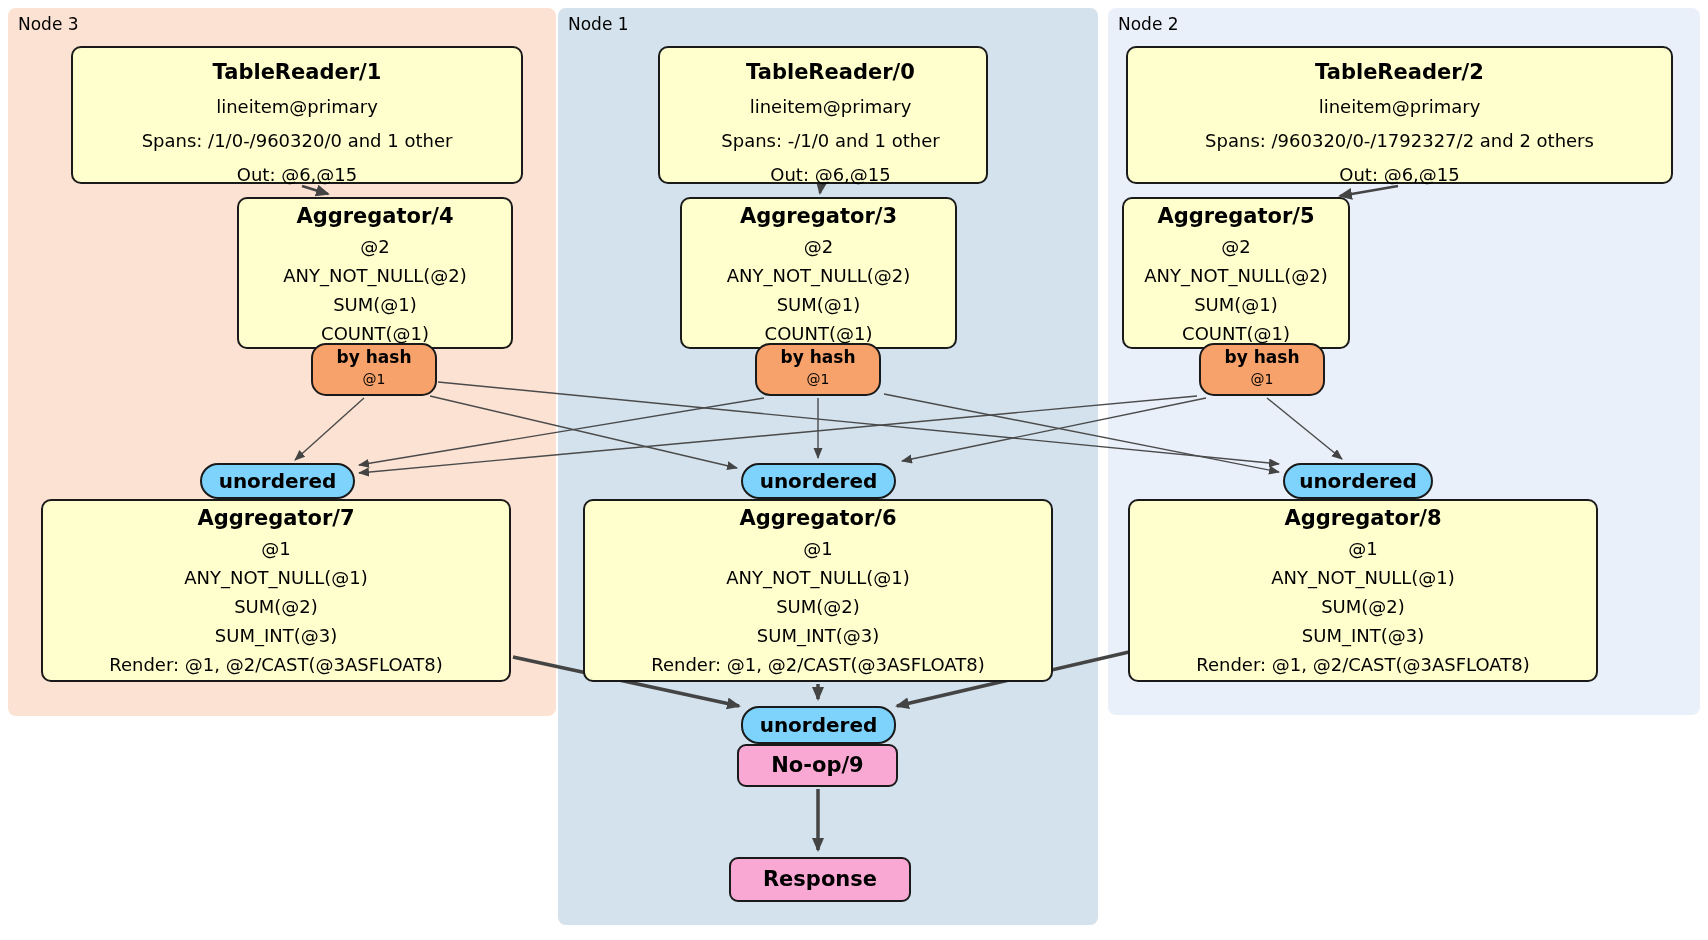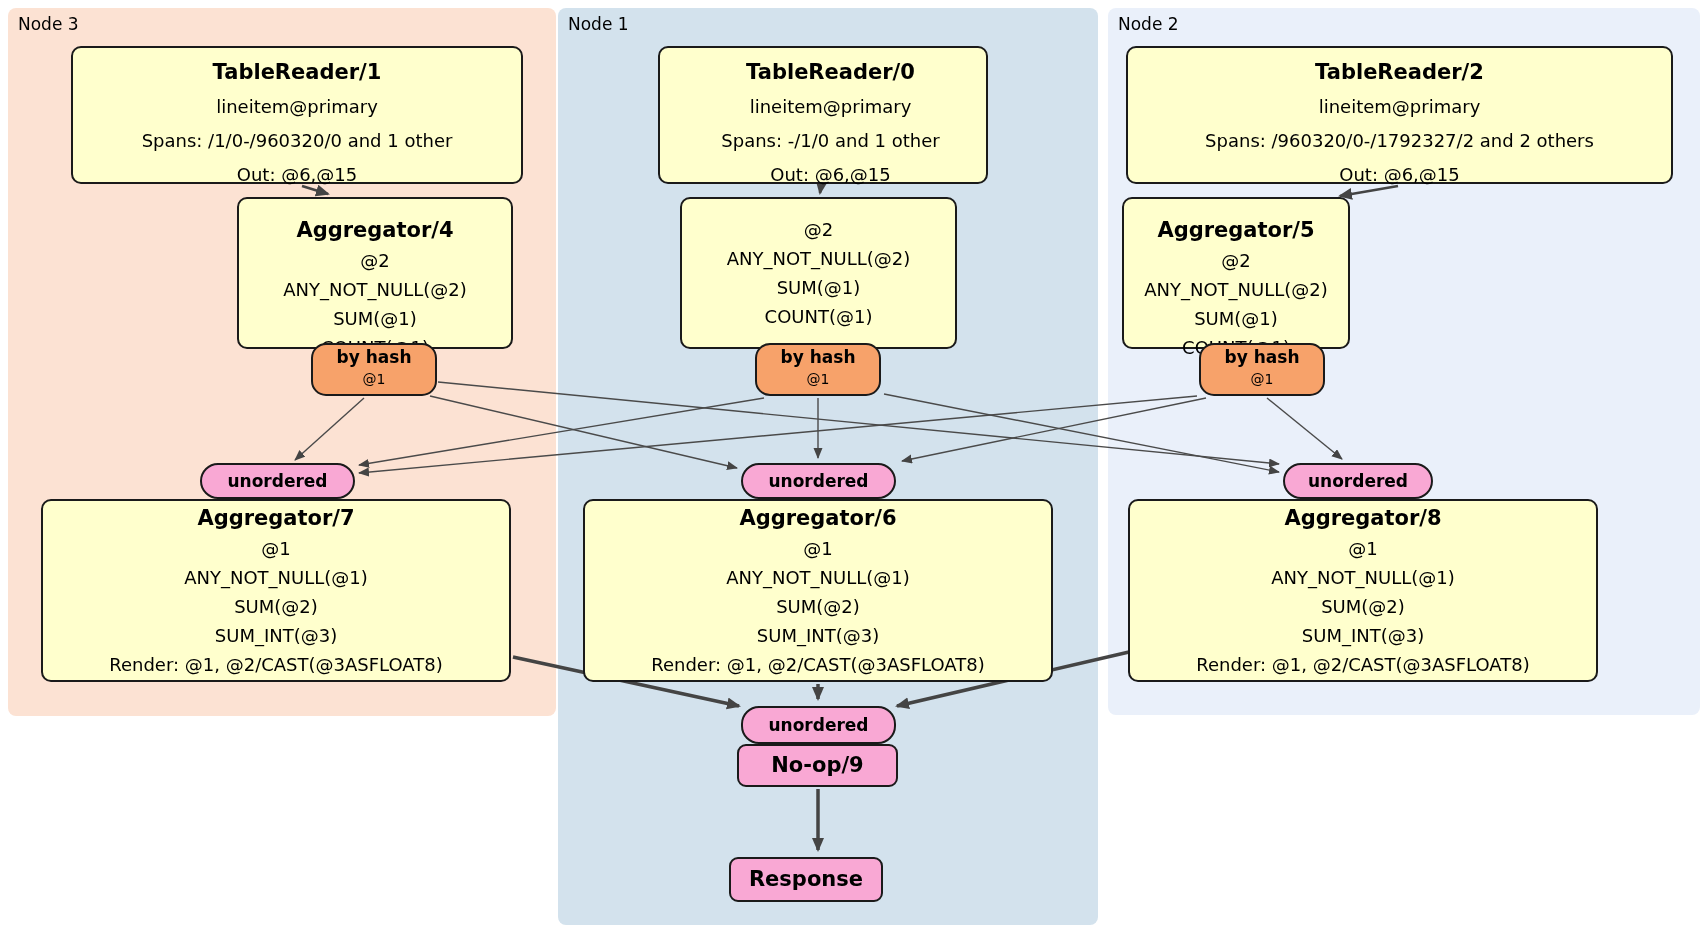--- a/index.html
+++ b/index.html
@@ -16,30 +16,30 @@
   svg.edges{position:absolute;left:0;top:0;width:1708px;height:940px;z-index:1;}
   .thin{stroke:#4a4a4a;stroke-width:1.4;fill:none;}
   .thick{stroke:#444444;stroke-width:3.5;fill:none;}
   .med{stroke:#444444;stroke-width:2.6;fill:none;}
 
   .box{position:absolute;box-sizing:border-box;background:#ffffcd;border:2px solid #1a1a1a;
        border-radius:10px;text-align:center;z-index:2;font-size:18px;line-height:29px;}
   .box .title{font-weight:bold;font-size:21px;line-height:31px;}
   .tr{padding-top:6px;line-height:34px;}
   .tr .title{line-height:36px;}
-  .aggtop{padding-top:16px;}
+  .aggtop{padding-top:2px;}
   .aggbot{padding-top:2px;}
 
   .router{position:absolute;box-sizing:border-box;background:#f7a26a;border:2px solid #1a1a1a;
           border-radius:15px;text-align:center;z-index:3;}
   .router .rt{font-weight:bold;font-size:17px;line-height:25px;}
   .router .rk{font-size:14px;line-height:18px;}
 
-  .oval{position:absolute;box-sizing:border-box;background:#f9a8d4;border:2px solid #1a1a1a;
-        border-radius:18px;text-align:center;z-index:3;font-weight:bold;font-size:17px;}
+  .oval{position:absolute;box-sizing:border-box;background:#7dd3fc;border:2px solid #1a1a1a;
+        border-radius:18px;text-align:center;z-index:3;font-weight:bold;font-size:20px;}
   .small-box{position:absolute;box-sizing:border-box;background:#f9a8d4;border:2px solid #1a1a1a;
         border-radius:9px;text-align:center;z-index:3;font-weight:bold;font-size:21px;}
 </style>
 </head>
 <body>
 
 <div id="canvas">
 
   <div class="region" id="region-node3">
     <span class="region-label">Node 3</span>
@@ -102,20 +102,21 @@
   </div>
 
   <div class="box aggtop" style="left:237px;top:197px;width:276px;height:152px;">
     <div class="title">Aggregator/4</div>
     <div>@2</div>
     <div>ANY_NOT_NULL(@2)</div>
     <div>SUM(@1)</div>
     <div>COUNT(@1)</div>
   </div>
   <div class="box aggtop" style="left:680px;top:197px;width:277px;height:152px;">
+    <div class="title">Aggregator/3</div>
     <div>@2</div>
     <div>ANY_NOT_NULL(@2)</div>
     <div>SUM(@1)</div>
     <div>COUNT(@1)</div>
   </div>
   <div class="box aggtop" style="left:1122px;top:197px;width:228px;height:152px;">
     <div class="title">Aggregator/5</div>
     <div>@2</div>
     <div>ANY_NOT_NULL(@2)</div>
     <div>SUM(@1)</div>
@@ -159,15 +160,15 @@
     <div class="title">Aggregator/8</div>
     <div>@1</div>
     <div>ANY_NOT_NULL(@1)</div>
     <div>SUM(@2)</div>
     <div>SUM_INT(@3)</div>
     <div>Render: @1, @2/CAST(@3ASFLOAT8)</div>
   </div>
 
   <div class="oval" style="left:741px;top:706px;width:155px;height:38px;line-height:34px;">unordered</div>
   <div class="small-box" style="left:737px;top:744px;width:161px;height:43px;line-height:39px;">No-op/9</div>
-  <div class="small-box" style="left:729px;top:857px;width:154px;height:45px;line-height:41px;">Response</div>
+  <div class="small-box" style="left:729px;top:857px;width:182px;height:45px;line-height:41px;">Response</div>
 
 </div>
 
 </body></html>

